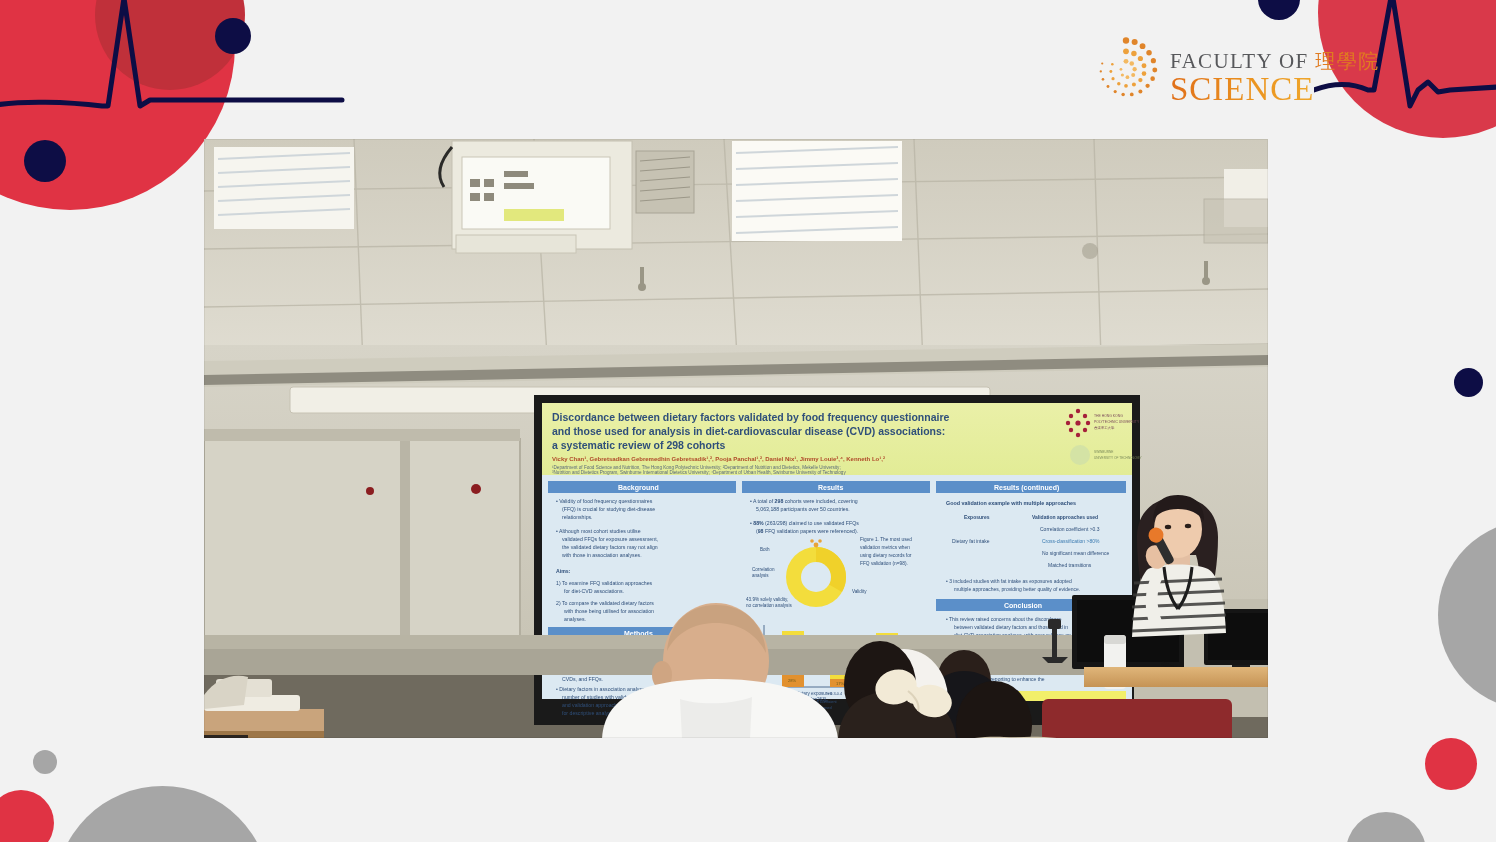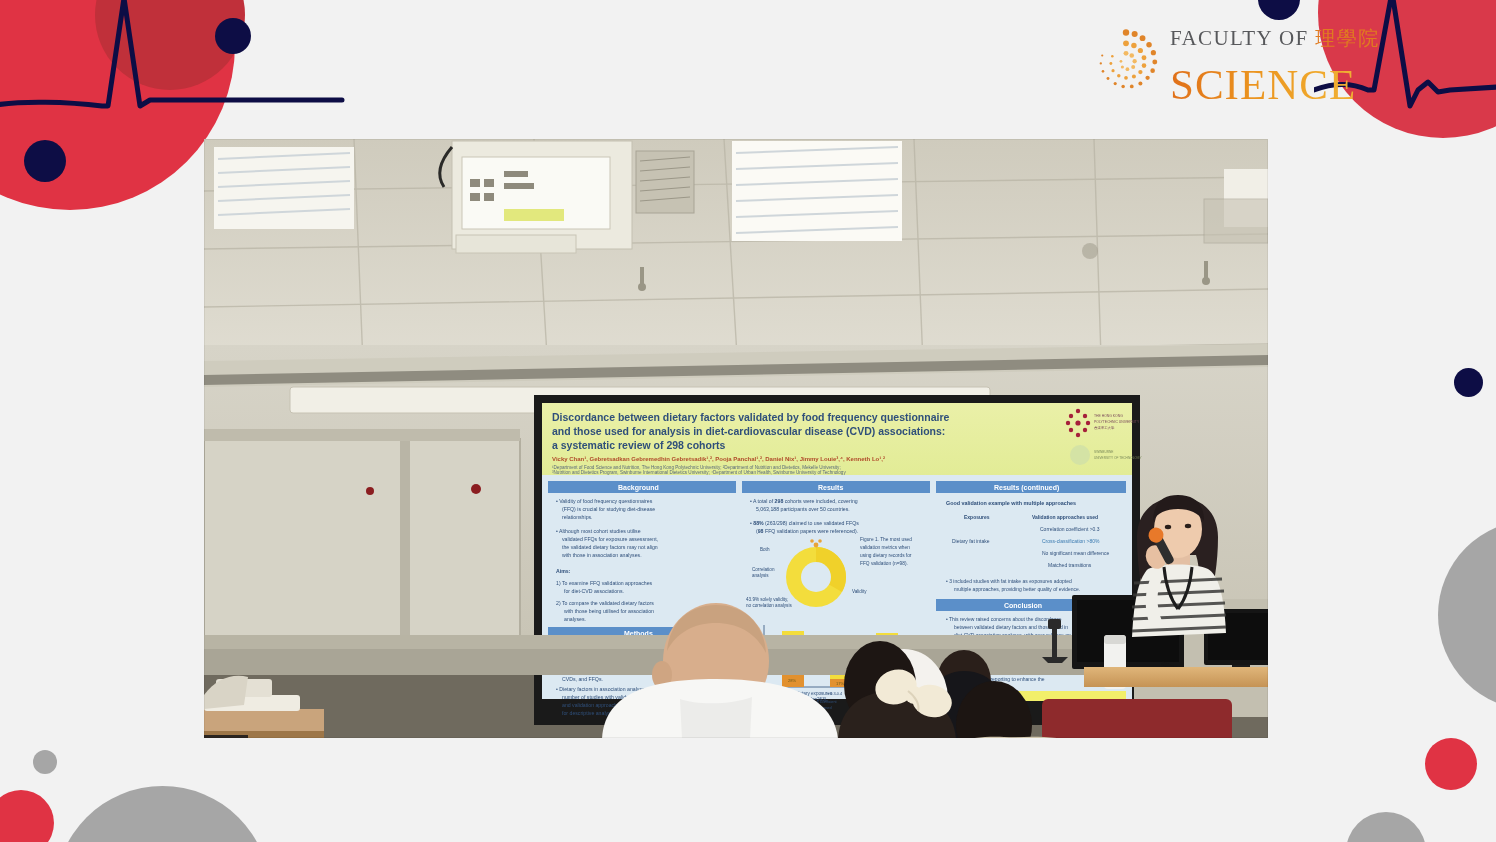--- a/index.html
+++ b/index.html
@@ -49,41 +49,41 @@
   .ecg-right { left: 1314px; top: -14px; width: 200px; height: 150px; }
 
   
   #logo {
     position: absolute;
     left: 1090px;
     top: 26px;
     width: 290px;
     height: 80px;
     display: flex;
-    align-items: flex-start;
+    align-items: flex-end;
     gap: 8px;
   }
   #logo-mark { width: 72px; height: 72px; flex: 0 0 72px; }
   #logo-text { display: flex; flex-direction: column; line-height: 1; padding-top: 2px; }
 
   .logo-line1 {
     font-size: 21px;
     letter-spacing: 1.4px;
     white-space: nowrap;
     font-family: "Liberation Serif", serif;
   }
   .logo-line1 .en { color: #57585b; }
   .logo-line1 .zh { color: #e07b20; font-family: "DejaVu Sans", sans-serif; font-size: 20px; }
 
   .logo-line2 {
-    font-size: 43px;
+    font-size: 33px;
     letter-spacing: 1px;
     color: #e58b1e;
     font-family: "Liberation Serif", serif;
-    margin-top: 14px;
+    margin-top: 1px;
     white-space: nowrap;
     background: linear-gradient(90deg,#e0701a 0%,#eb941f 40%,#f0ab2e 75%,#eeb23a 100%);
     -webkit-background-clip: text;
     background-clip: text;
     color: transparent;
   }
 
   
   #photo {
     position: absolute;

